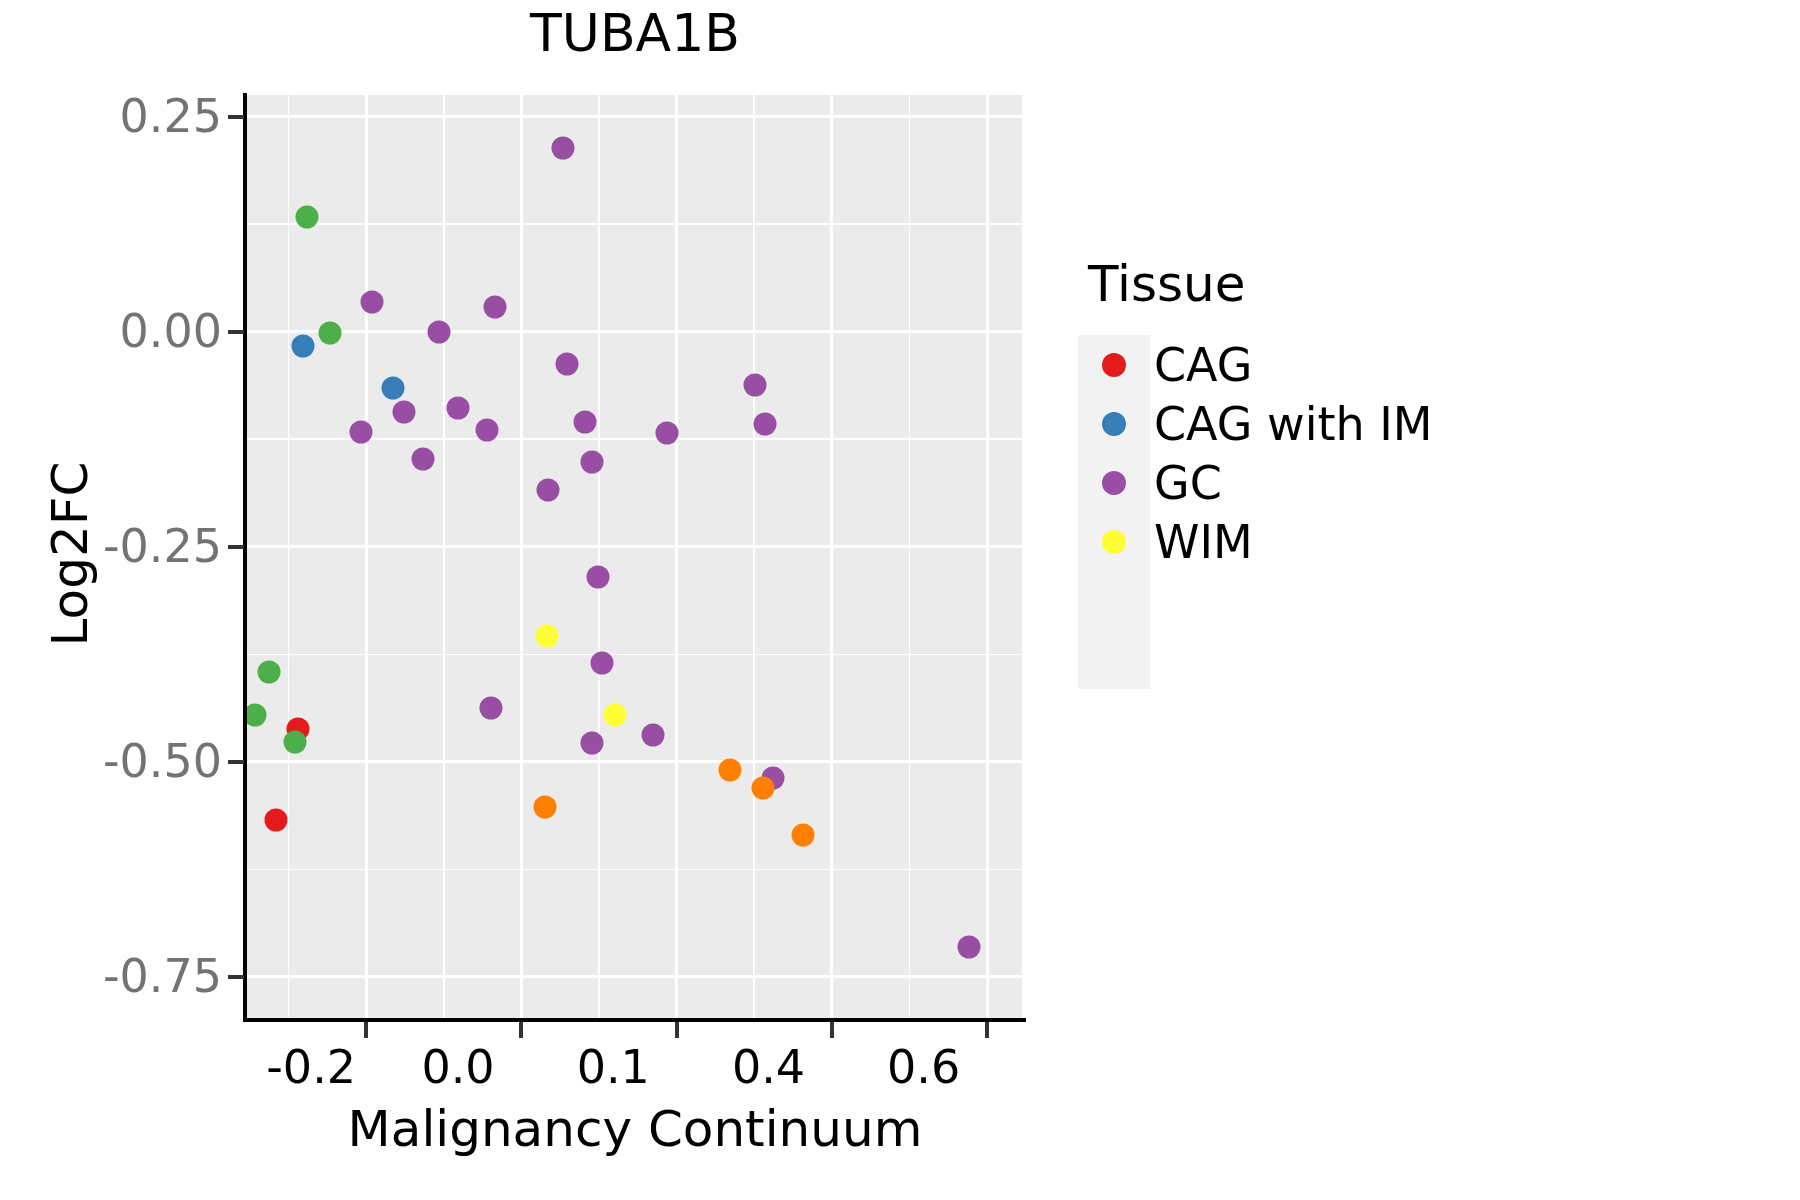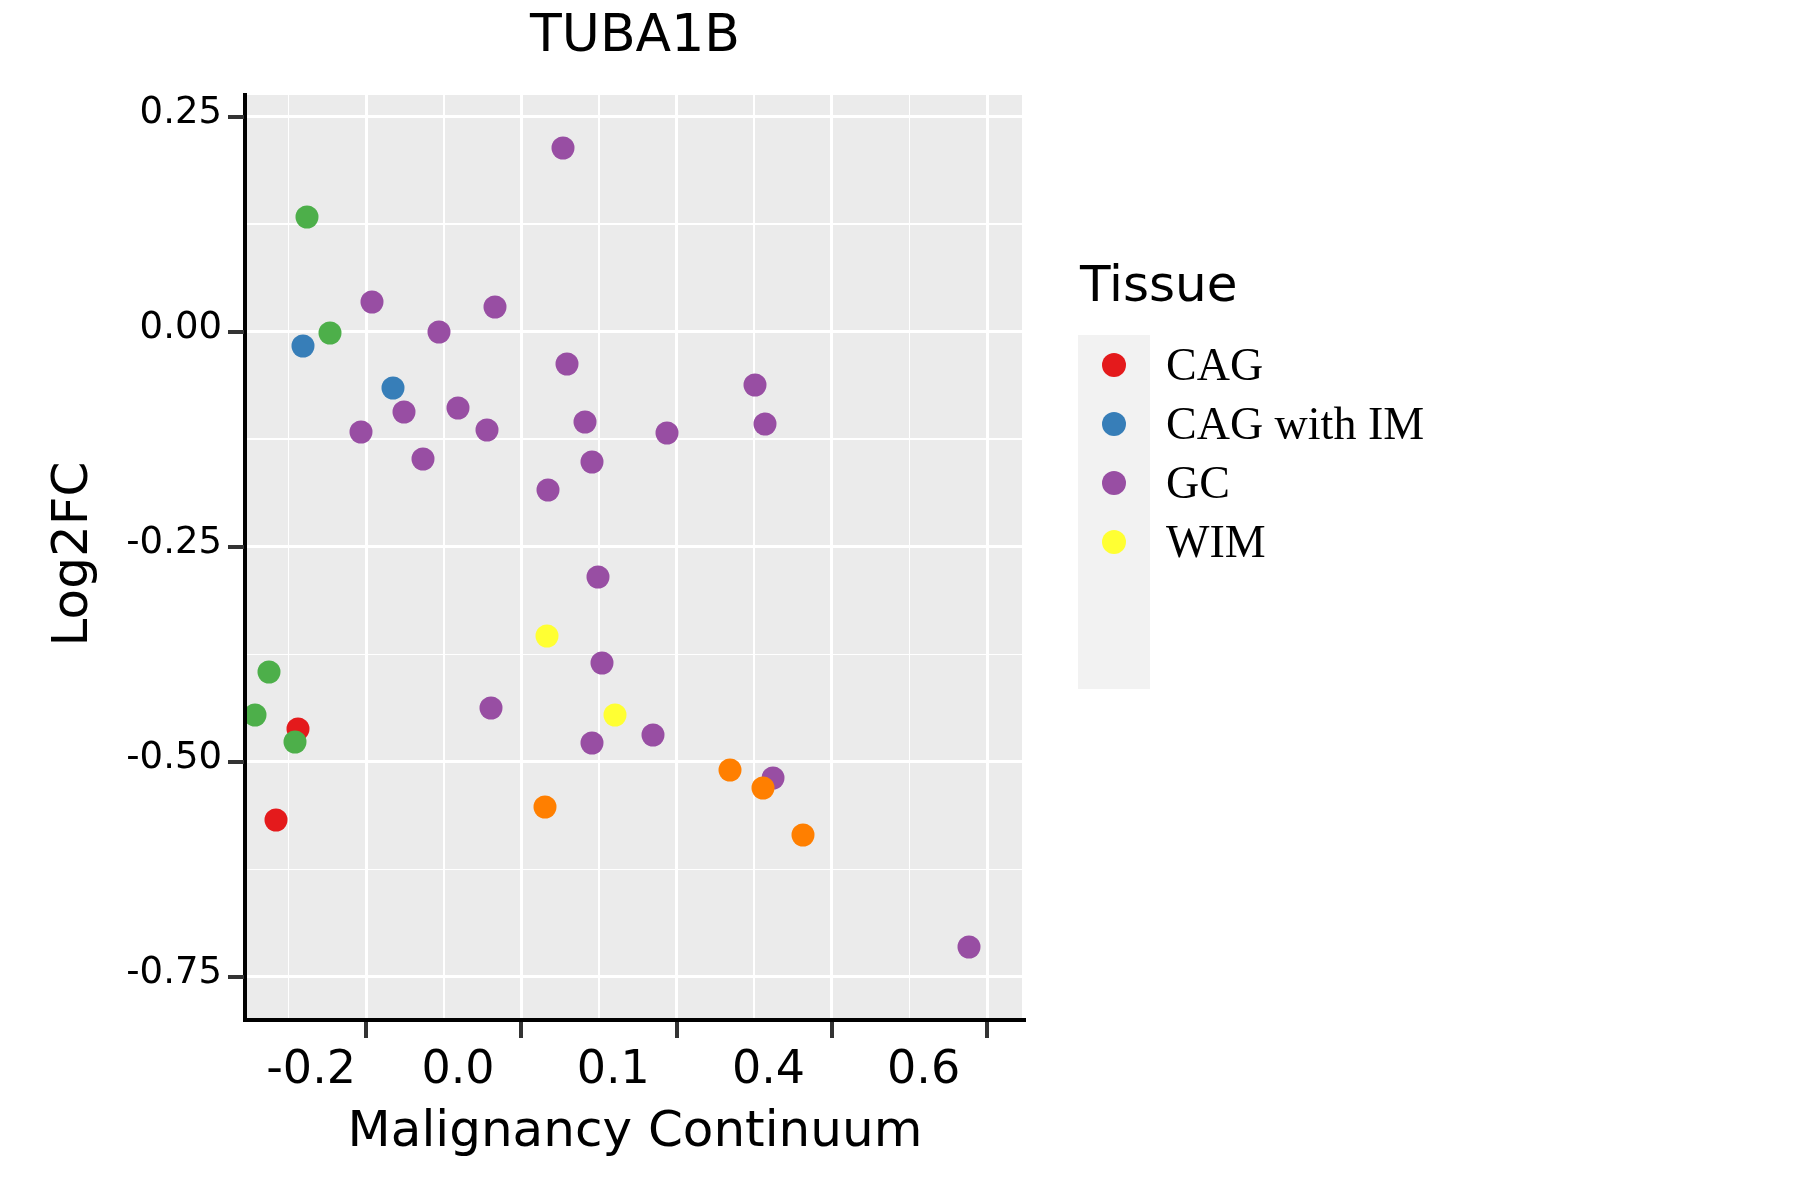--- a/index.html
+++ b/index.html
@@ -51,21 +51,21 @@
     position:absolute;left:243px;top:93px;width:4px;height:929px;background:#000000;
   }
   #axis-bottom-line{
     position:absolute;left:243px;top:1018px;width:783px;height:4px;background:#000000;
   }
   .ytick{position:absolute;left:228px;width:16px;height:4px;background:#333333;}
   .xtick{position:absolute;top:1022px;width:4px;height:16px;background:#333333;}
   .ytlabel{
     position:absolute;right:1578px;   
     text-align:center;
-    font-size:37px;color:#000000;white-space:nowrap;
+    font-size:46px;color:#737373;white-space:nowrap;
   }
   .xtlabel{
     position:absolute;top:1040px;
     text-align:left;
     font-size:46px;color:#000000;white-space:nowrap;
     width:200px;
   }
 
   #ylab{
     position:absolute;
@@ -85,21 +85,21 @@
   }
 
   
   #legend{
     position:absolute;
     left:1078px; top:255px;
     width:700px;
   }
   #legend-title{
     font-size:50px;color:#000000;
-    margin:0 0 22px 2px;
+    margin:0 0 22px 10px;
     white-space:nowrap;
   }
   #legend-items{position:relative;}
   #legend-keybg{
     position:absolute;
     left:0px; top:0px;
     width:72px; height:354px;
     background:#F2F2F2;
   }
   .legend-row{
@@ -109,21 +109,21 @@
     align-items:center;
   }
   .legend-key{
     width:72px;height:59px;
     display:flex;align-items:center;justify-content:center;
     flex:0 0 72px;
   }
   .legend-dot{width:24px;height:24px;border-radius:50%;}
   .legend-label{
     font-size:46px;color:#000000;
-    margin-left:16px;white-space:nowrap;line-height:1;font-family:Liberation Serif, serif;
+    margin-left:4px;white-space:nowrap;line-height:1;
   }
 </style>
 </head>
 <body>
 
 <div id="stage">
 
   <div id="plot-title">TUBA1B</div>
 
   <div id="panel">

